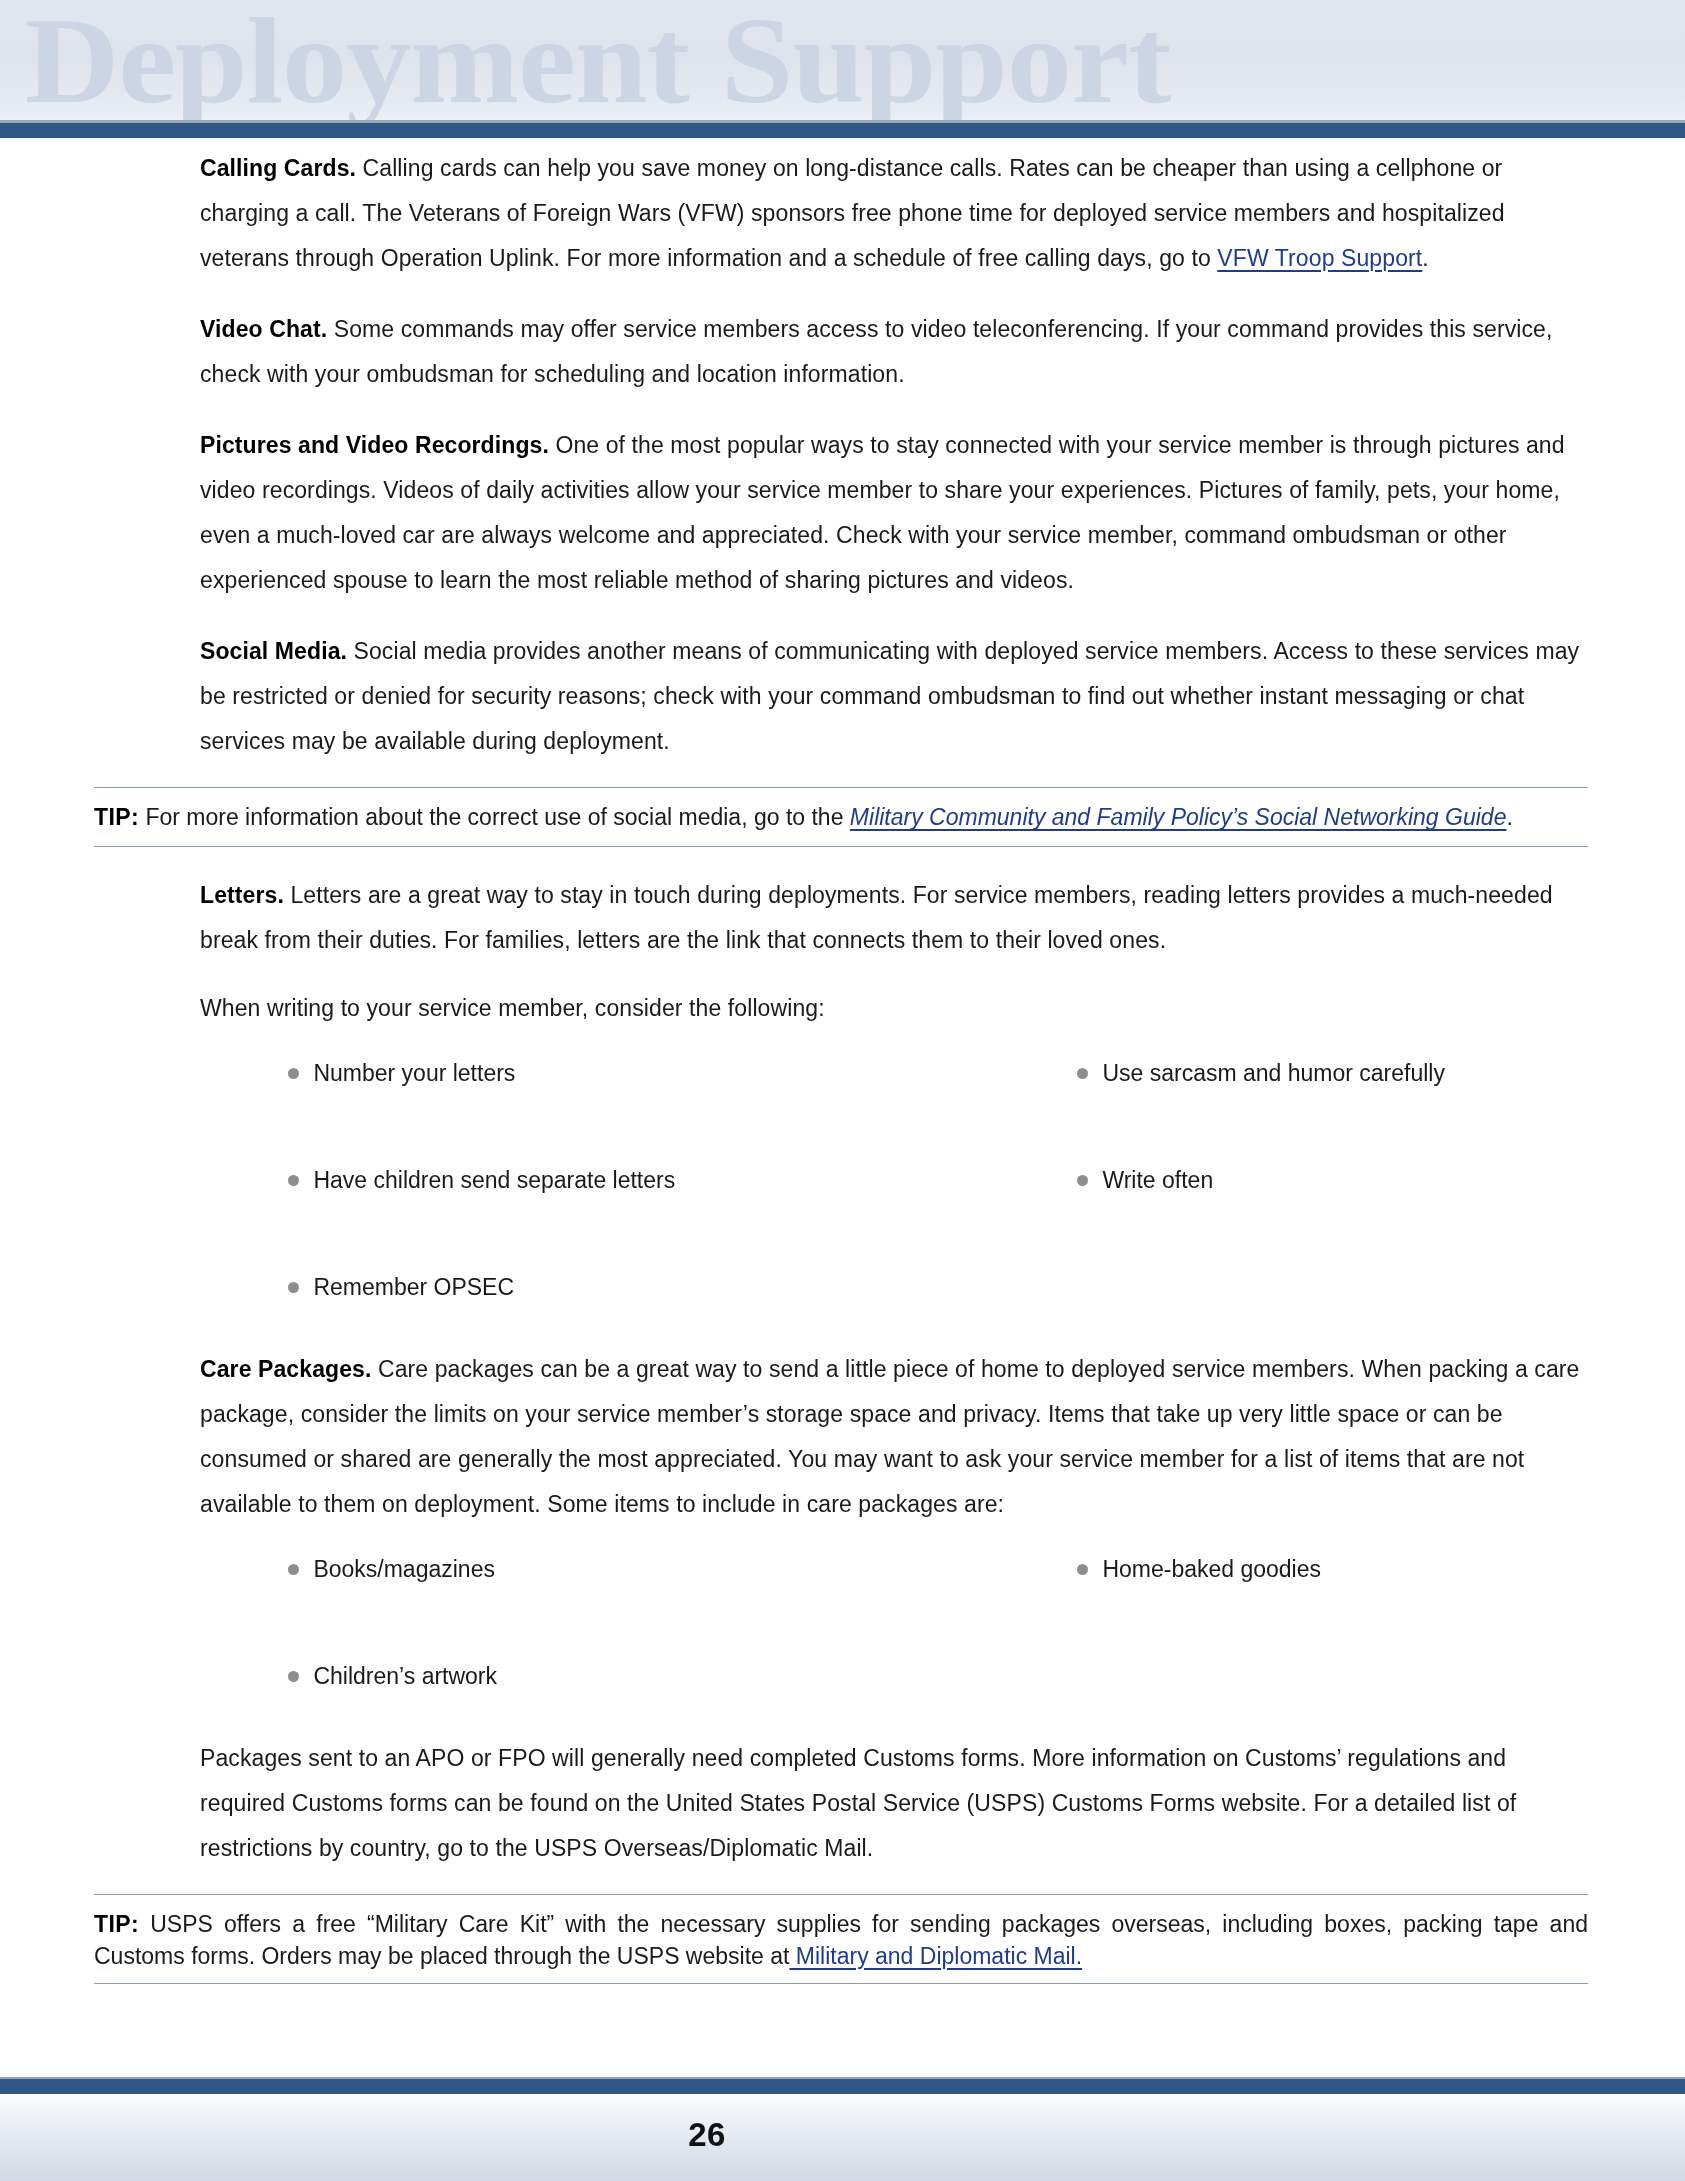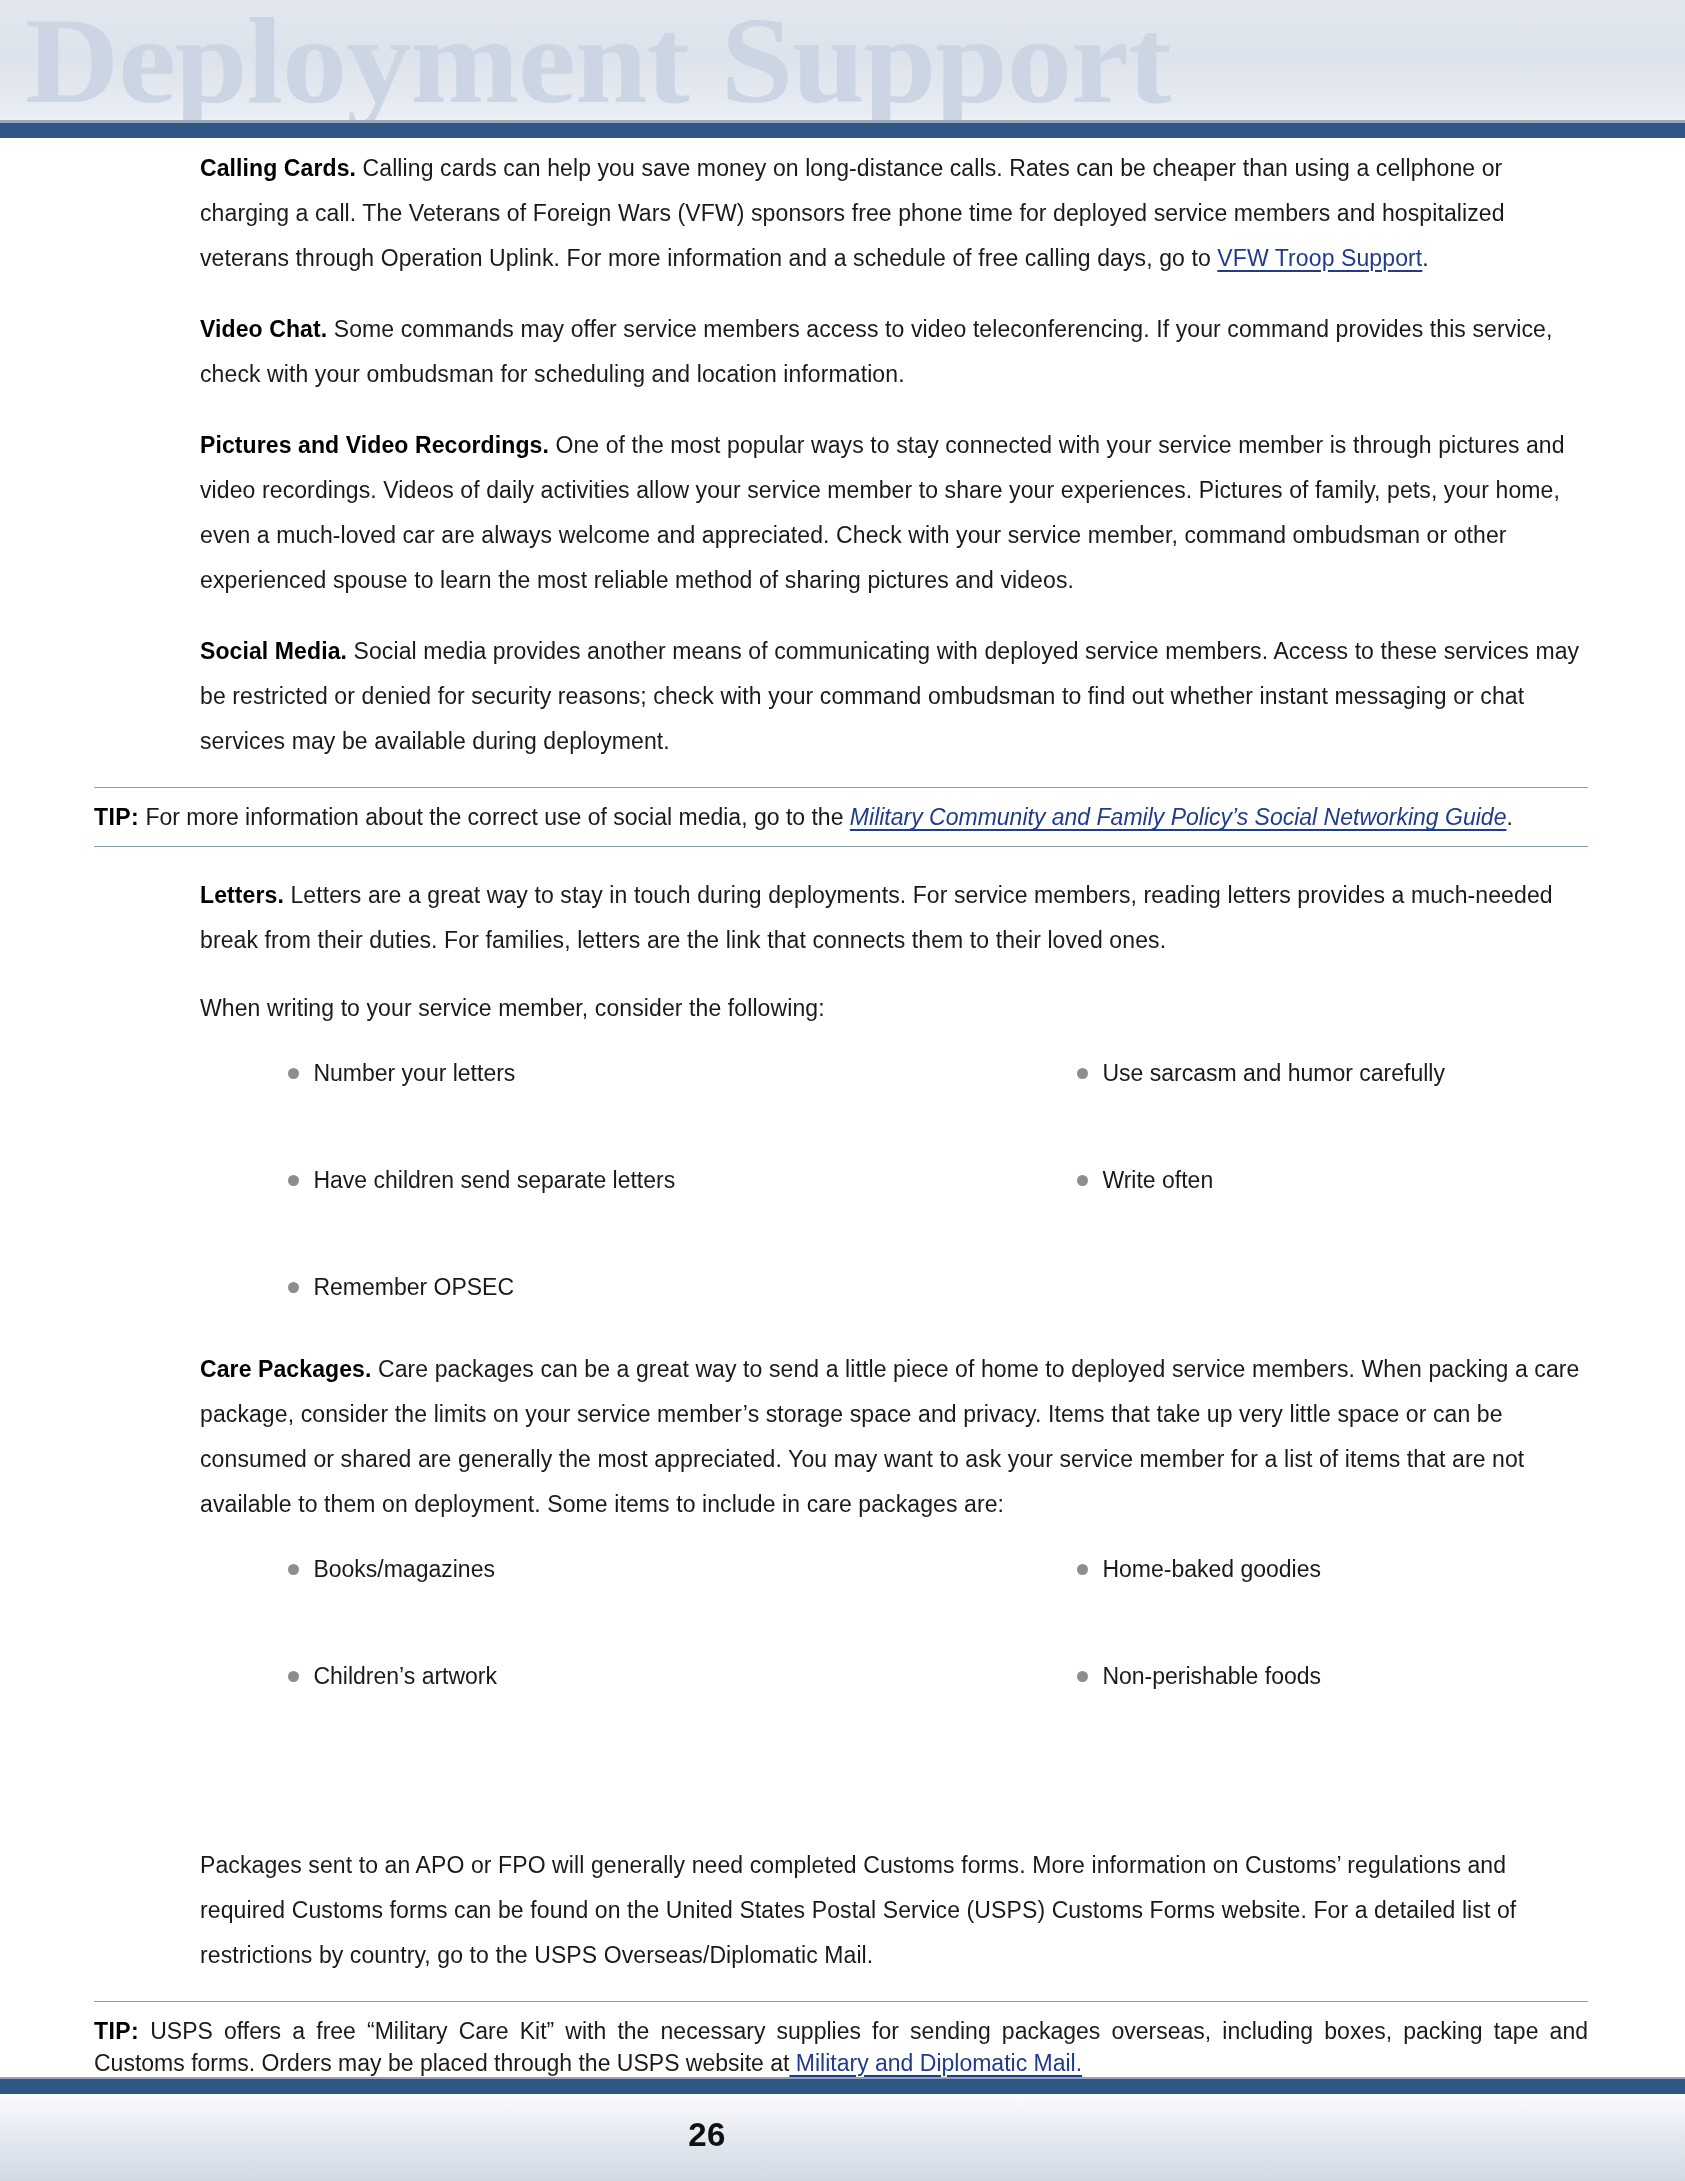--- a/index.html
+++ b/index.html
@@ -203,24 +203,20 @@
           <span class="btext">Books/magazines</span>
         </div>
       <div class="bcell">
           <span class="bdot"></span>
           <span class="btext">Home-baked goodies</span>
         </div>
       <div class="bcell">
           <span class="bdot"></span>
           <span class="btext">Children’s artwork</span>
         </div>
-      <div class="bcell">
-          <span class="bdot"></span>
-          <span class="btext">Non-perishable foods</span>
-        </div>
       <div class="bcell empty">
           <span class="btext"></span>
         </div>
     </div>
 
     <div class="body-block">
       <p class="para tight"><span>Packages sent to an APO or FPO will generally need completed Customs forms. More information on Customs’ regulations and required Customs forms can be found on the United States Postal Service (USPS) Customs Forms website. For a detailed list of restrictions by country, go to the USPS Overseas/Diplomatic Mail.</span></p>
     </div>
 
     <div class="tip">

